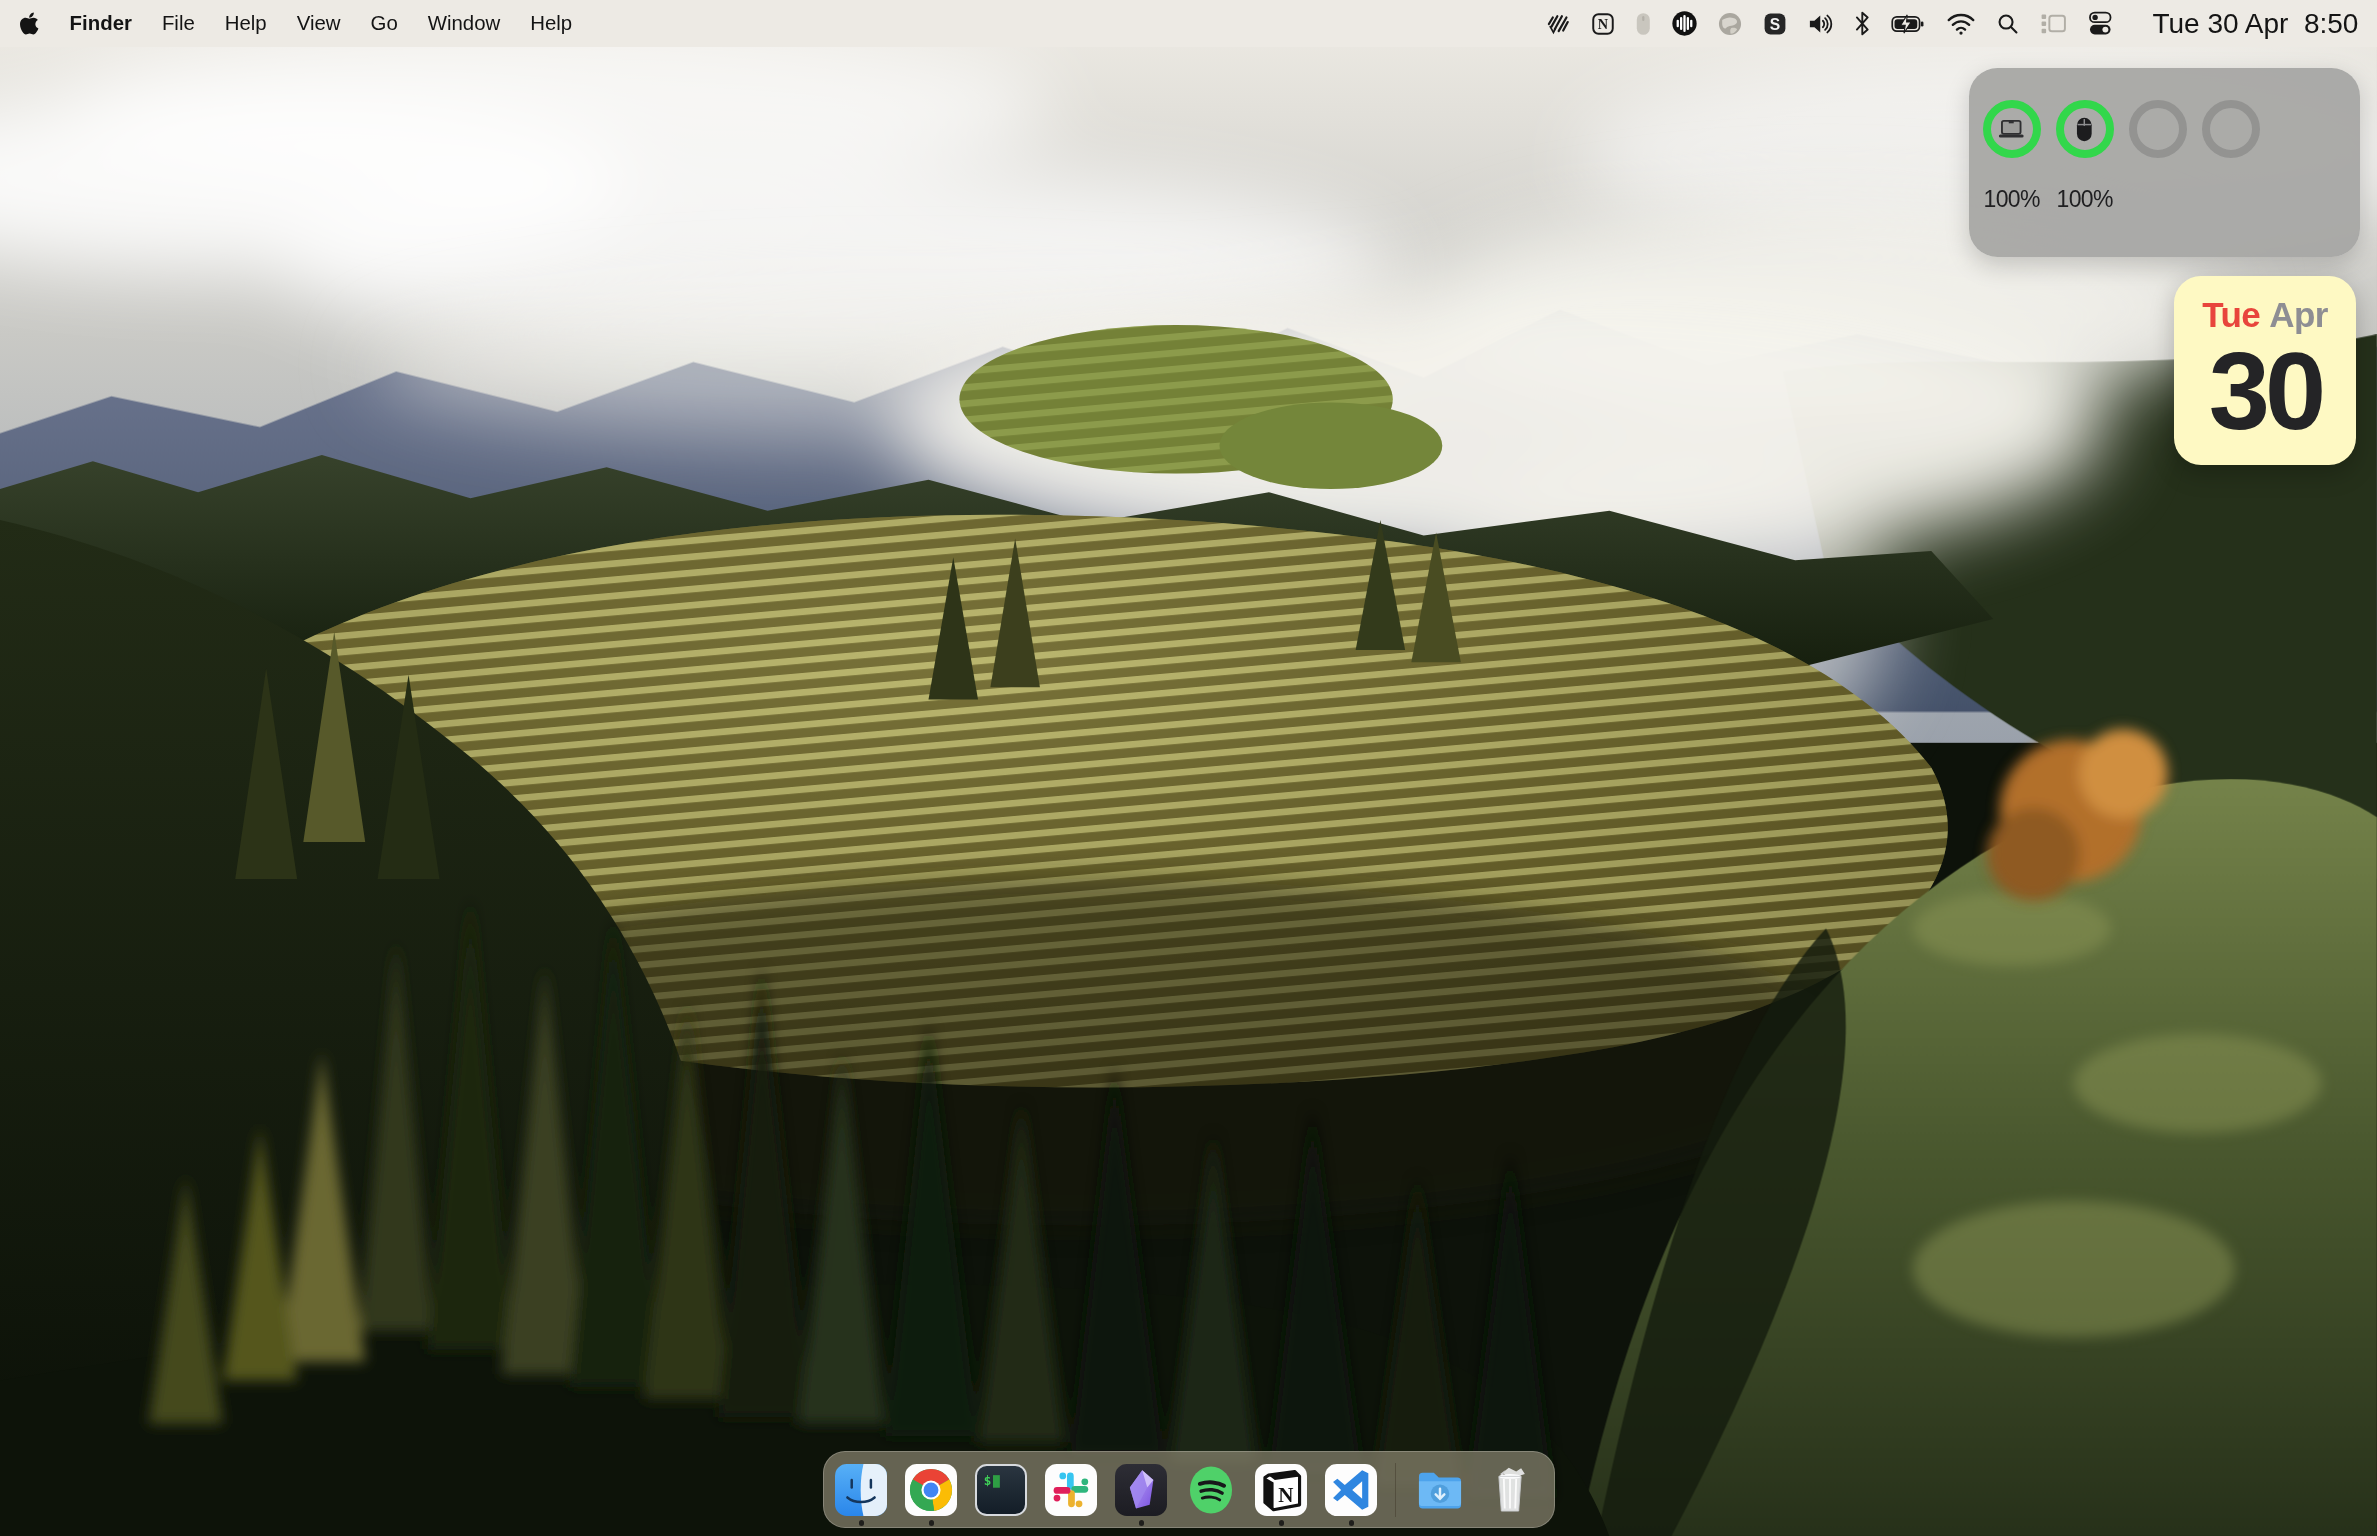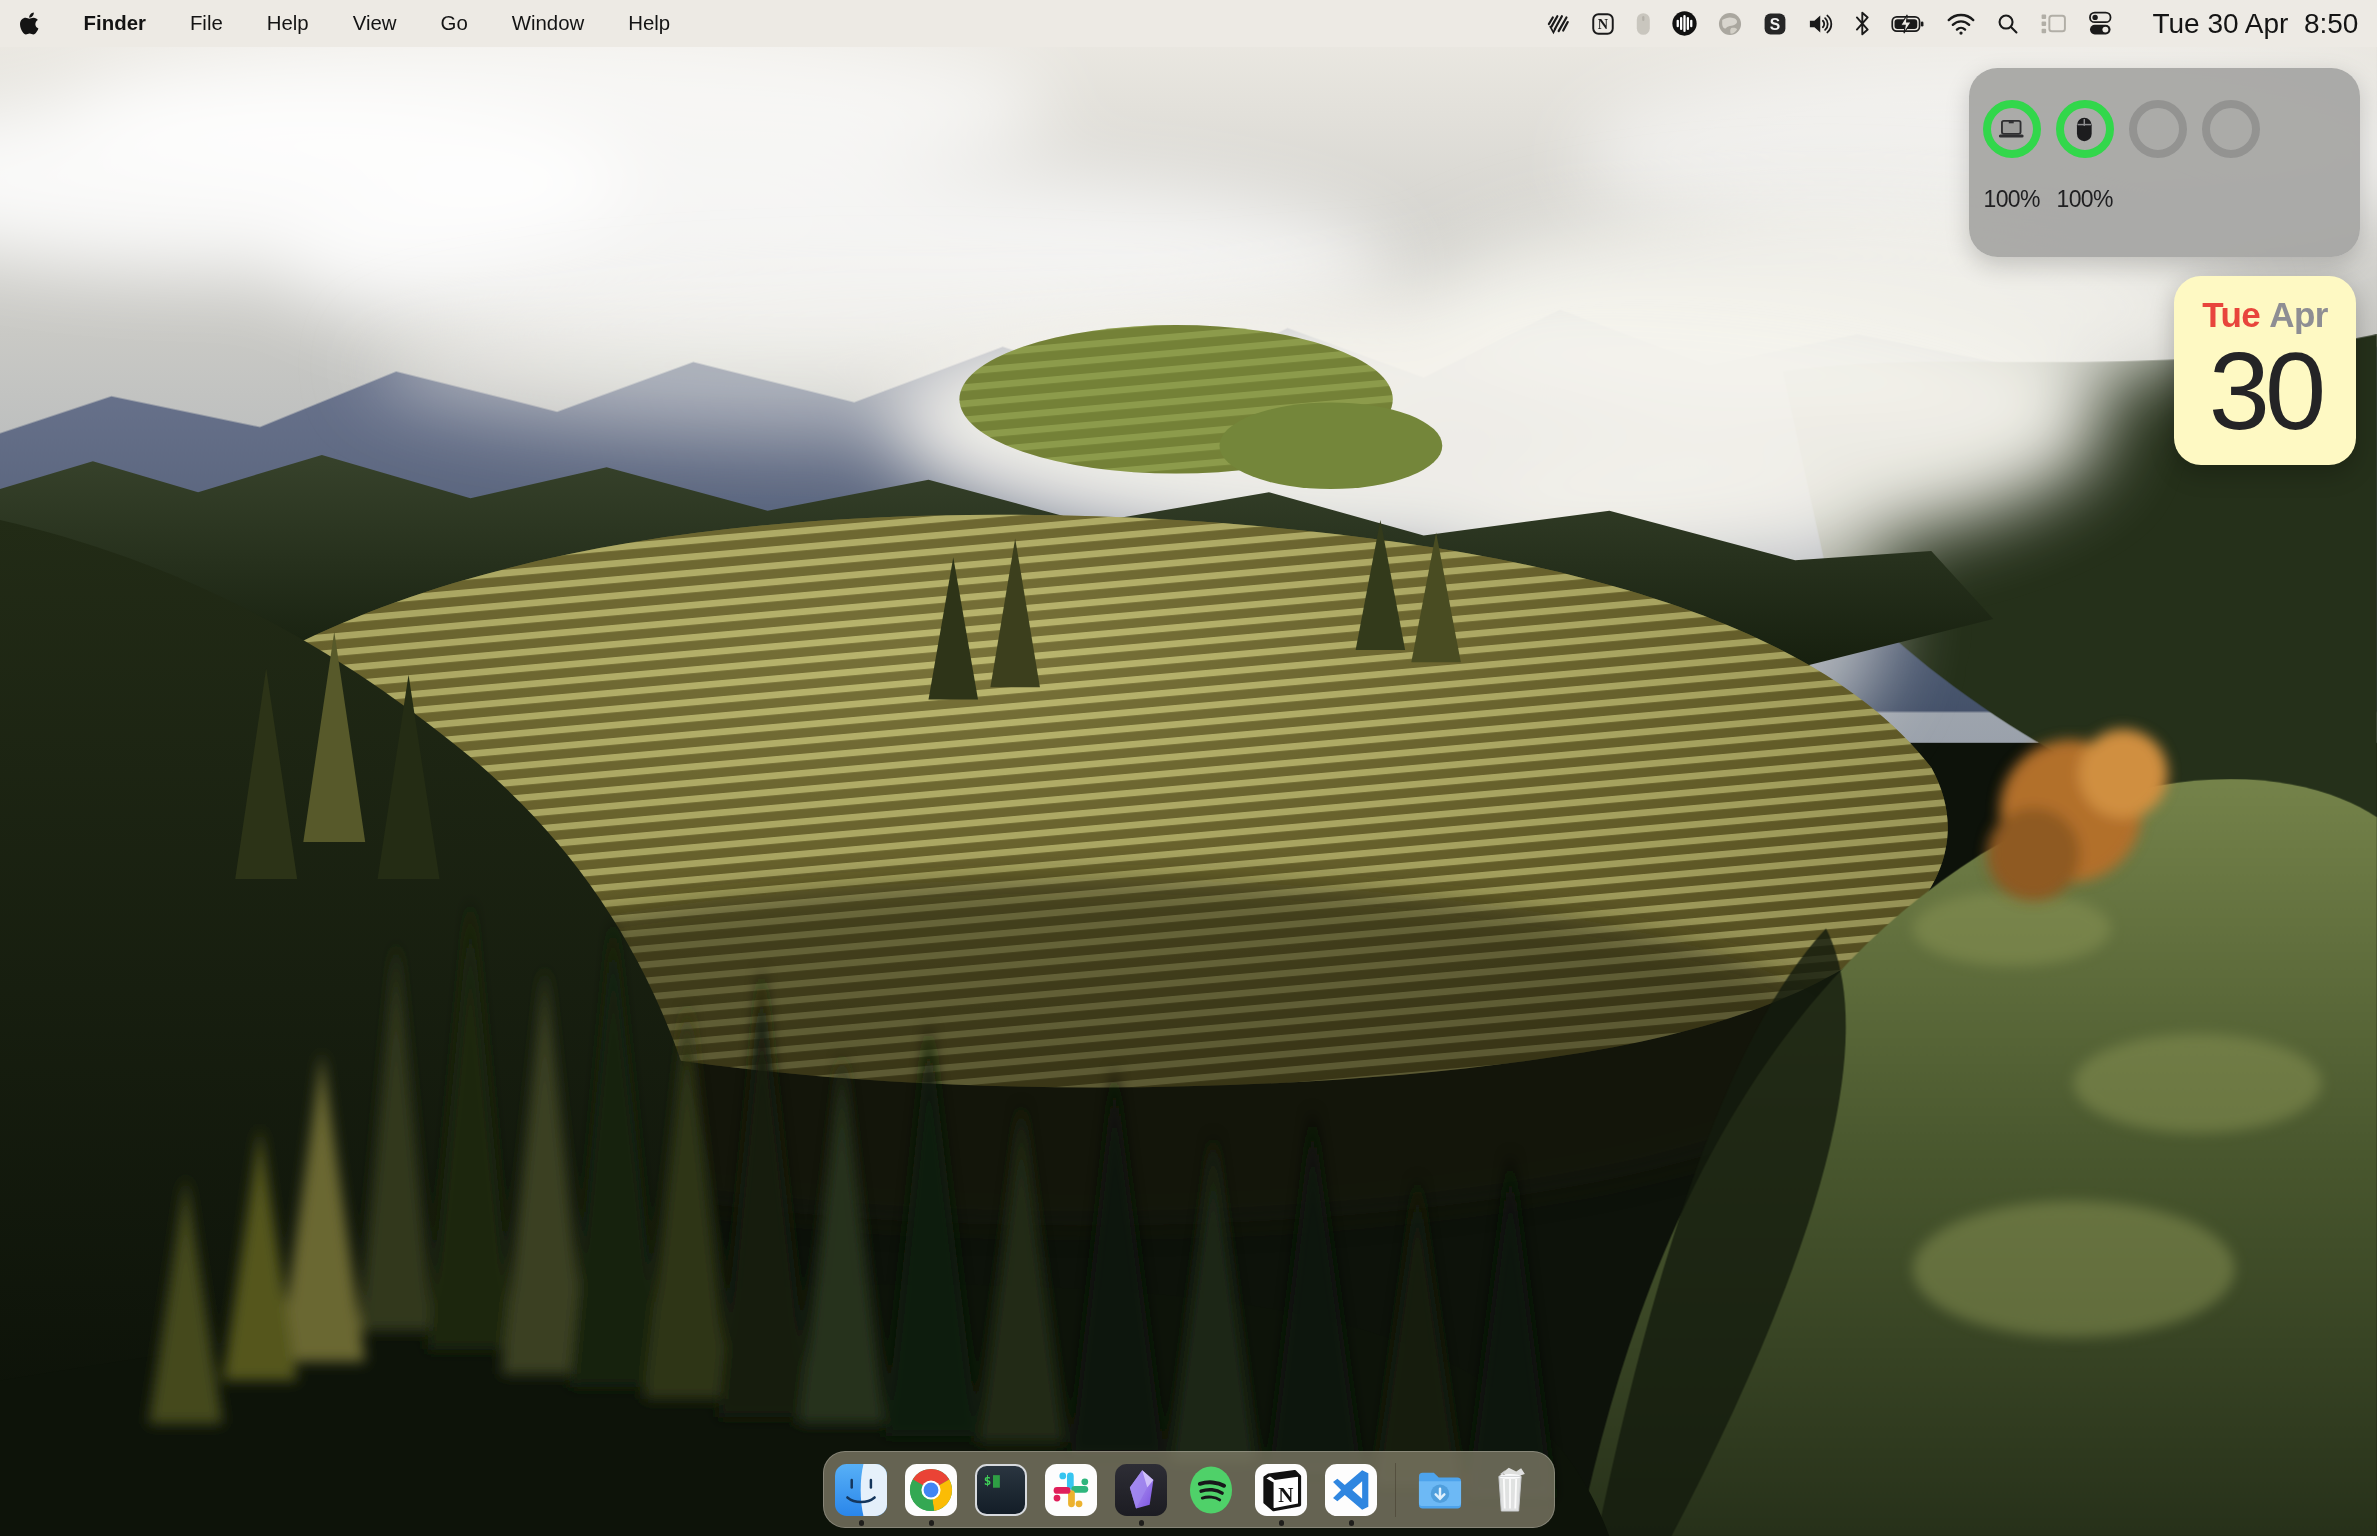--- a/index.html
+++ b/index.html
@@ -7,21 +7,21 @@
     font-family:"Liberation Sans","DejaVu Sans",sans-serif; }
   .stage { position:relative; width:2377px; height:1537px; overflow:hidden; }
 
   
   .wallpaper { position:absolute; inset:0; }
 
   
   .menubar { position:absolute; left:0; top:0; width:2377px; height:47px;
     background:#edeae4; display:flex; align-items:center; padding:0 18.6px;
     color:#141414; font-size:20.4px; }
-  .menubar .left { display:flex; align-items:center; gap:44px; }
+  .menubar .left { display:flex; align-items:center; gap:30px; }
   .apple { width:21px; height:25px; display:flex; align-items:center; }
   .menu-item { cursor:default; }
   .menu-item.app { font-weight:bold; }
   .menubar .right { margin-left:auto; display:flex; align-items:center; gap:18.6px; }
   .sicon { height:27px; display:flex; align-items:center; justify-content:center; }
   .clock { font-size:28px; margin-left:19px; white-space:pre; }
 
   
   .battery-widget { position:absolute; left:1969px; top:68px; width:391px; height:189px;
     background:rgba(166,166,164,0.95); border-radius:28.5px; padding:32px 0 0 6.2px;
@@ -34,21 +34,21 @@
   .ring svg { display:block; }
   .pct { margin-top:28px; font-size:23px; color:#202022; letter-spacing:-0.6px; }
 
   
   .calendar-widget { position:absolute; left:2174px; top:276px; width:182px; height:189px;
     background:#fef9c3; border-radius:27px; text-align:center; padding-top:18.6px;
     box-shadow:0 8.7px 25px rgba(0,0,0,0.22); }
   .cal-head { font-size:35px; font-weight:700; letter-spacing:-0.6px; }
   .cal-wd { color:#e8453c; }
   .cal-mo { color:#8e8e93; font-weight:600; }
-  .cal-day { font-size:110px; font-weight:400; color:#242426; letter-spacing:-5px;
+  .cal-day { font-size:110px; font-weight:700; color:#242426; letter-spacing:-5px;
     line-height:1.0; margin-top:1.2px; }
 
   
   .dock { position:absolute; left:823px; top:1451px; width:732px; height:77px;
     background:rgba(175,165,142,0.55); border:0.6px solid rgba(255,255,255,0.22);
     border-radius:22px; display:flex; align-items:center; padding:0 11px; gap:18px;
     backdrop-filter:blur(3.7px); }
   .dock-item { position:relative; width:52px; height:52px; flex:0 0 auto; }
   .dock-item .tile { width:52px; height:52px; border-radius:11.8px; overflow:hidden;
     position:relative; }

